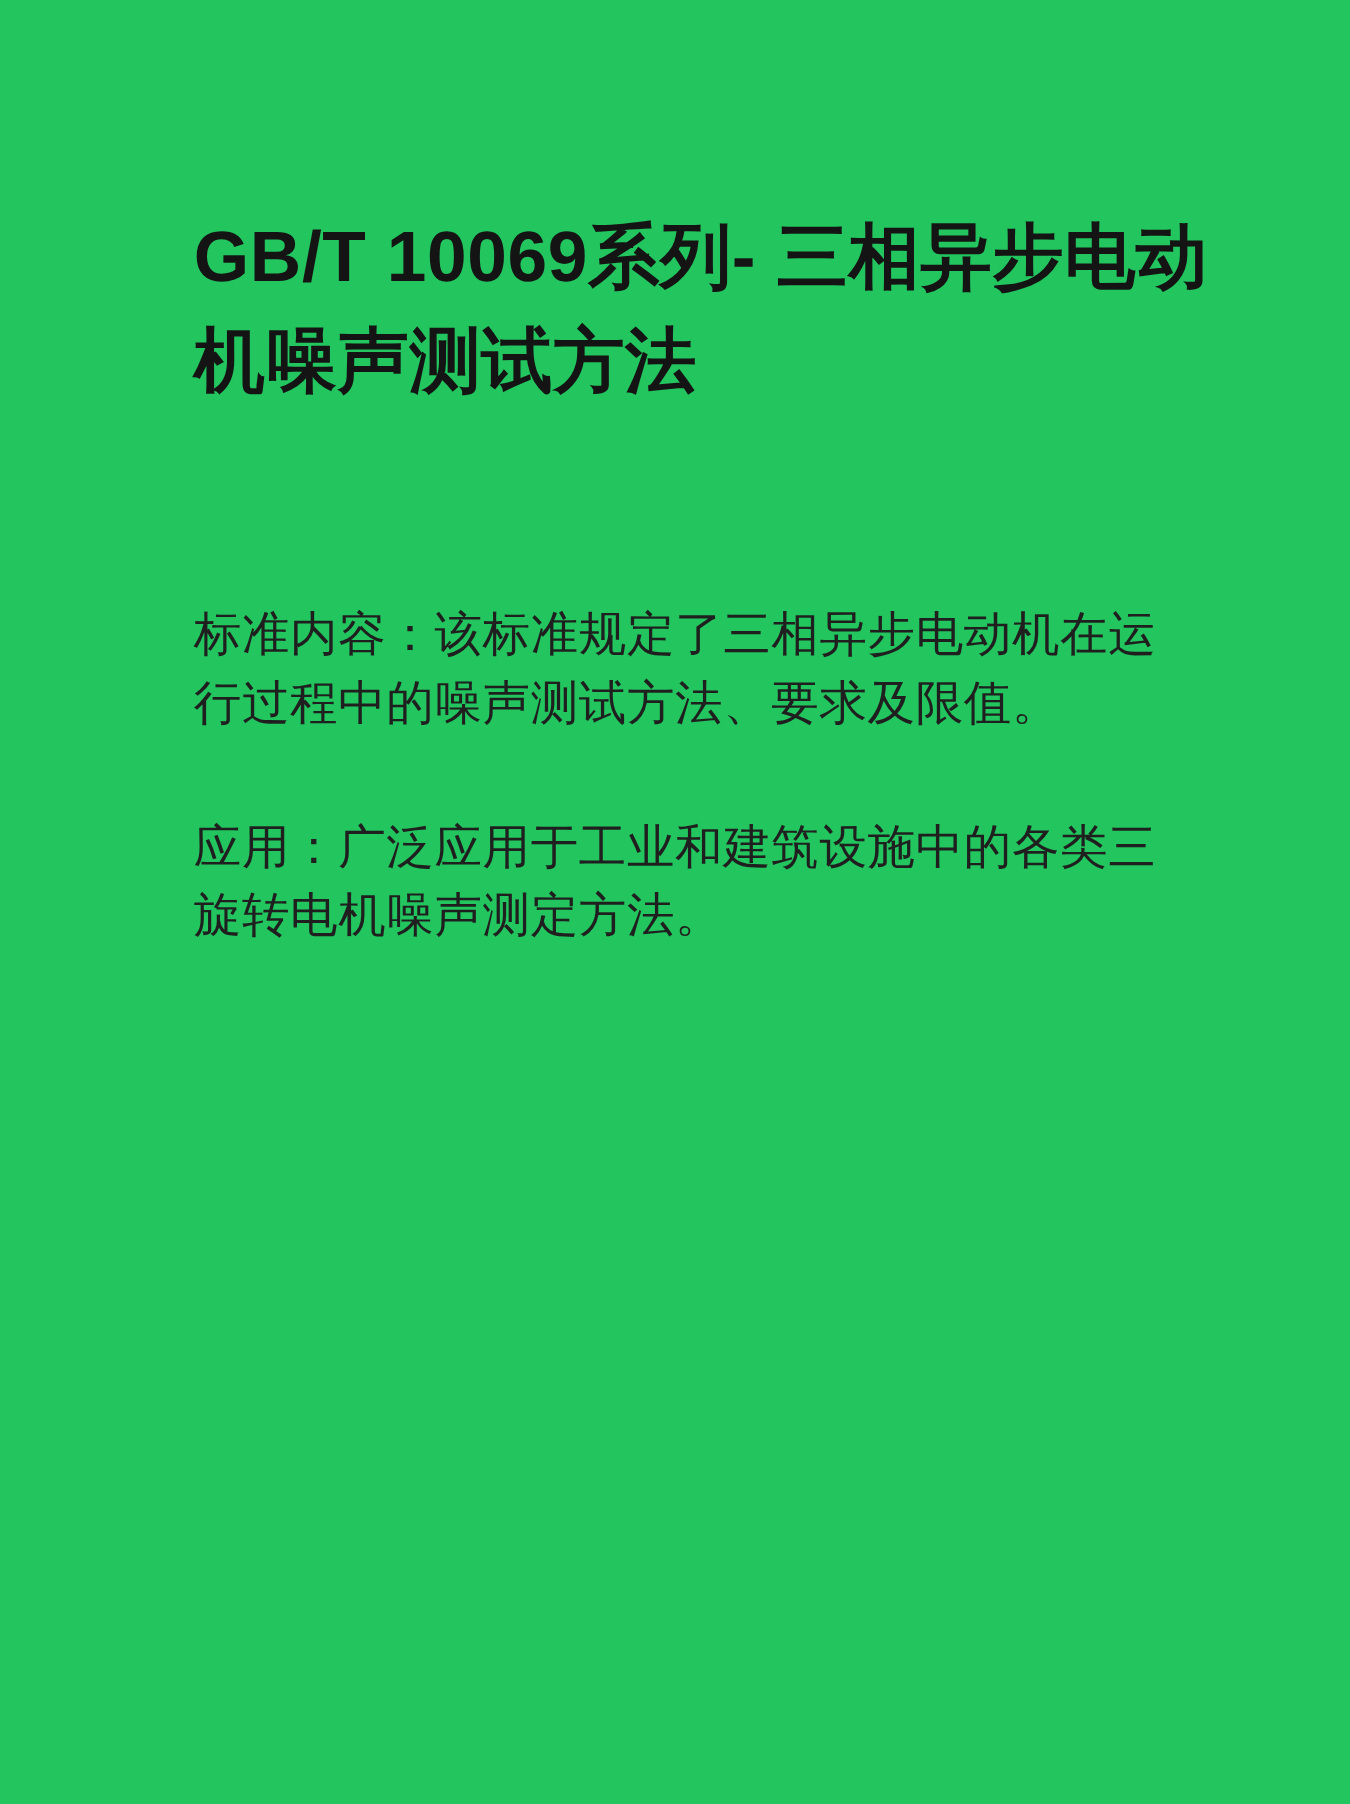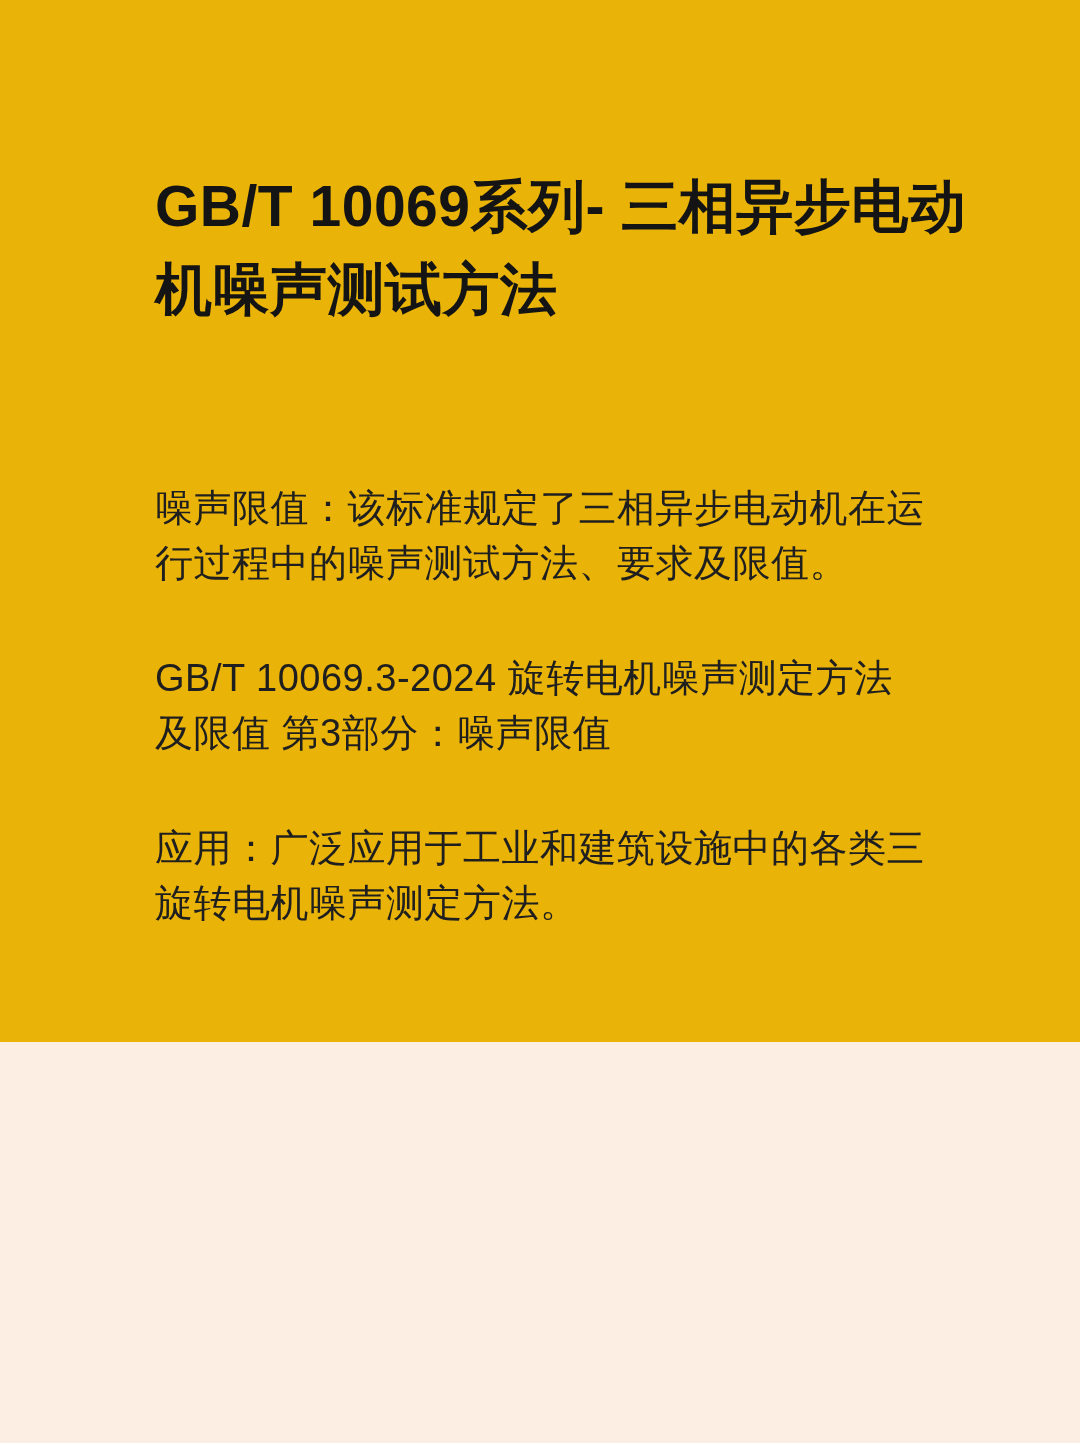--- a/index.html
+++ b/index.html
@@ -6,22 +6,22 @@
     margin: 0;
     padding: 0;
   }
   body {
     font-family: "Liberation Sans", "DejaVu Sans", sans-serif;
     background: #FDEEE3;
   }
   .card {
     position: relative;
     width: 1080px;
-    height: 1042px;
-    background: #eab308;
+    height: 1443px;
+    background: #22c55e;
     box-sizing: border-box;
     padding: 165px 110px 16px 155px;
     overflow: hidden;
   }
   .title {
     font-size: 57px;
     font-weight: 700;
     line-height: 83px;
     color: #141414;
     white-space: pre-line;
@@ -42,20 +42,18 @@
   }
 </style>
 </head>
 <body>
 
 <div class="card">
   <h1 class="title">GB/T 10069系列- 三相异步电动
 机噪声测试方法</h1>
 
   <div class="body-text">
-    <p class="first">噪声限值：该标准规定了三相异步电动机在运
+    <p class="first">标准内容：该标准规定了三相异步电动机在运
 行过程中的噪声测试方法、要求及限值。</p>
-    <p>GB/T 10069.3-2024 旋转电机噪声测定方法
-及限值 第3部分：噪声限值</p>
     <p>应用：广泛应用于工业和建筑设施中的各类三
 旋转电机噪声测定方法。</p>
   </div>
 </div>
 
 </body></html>

